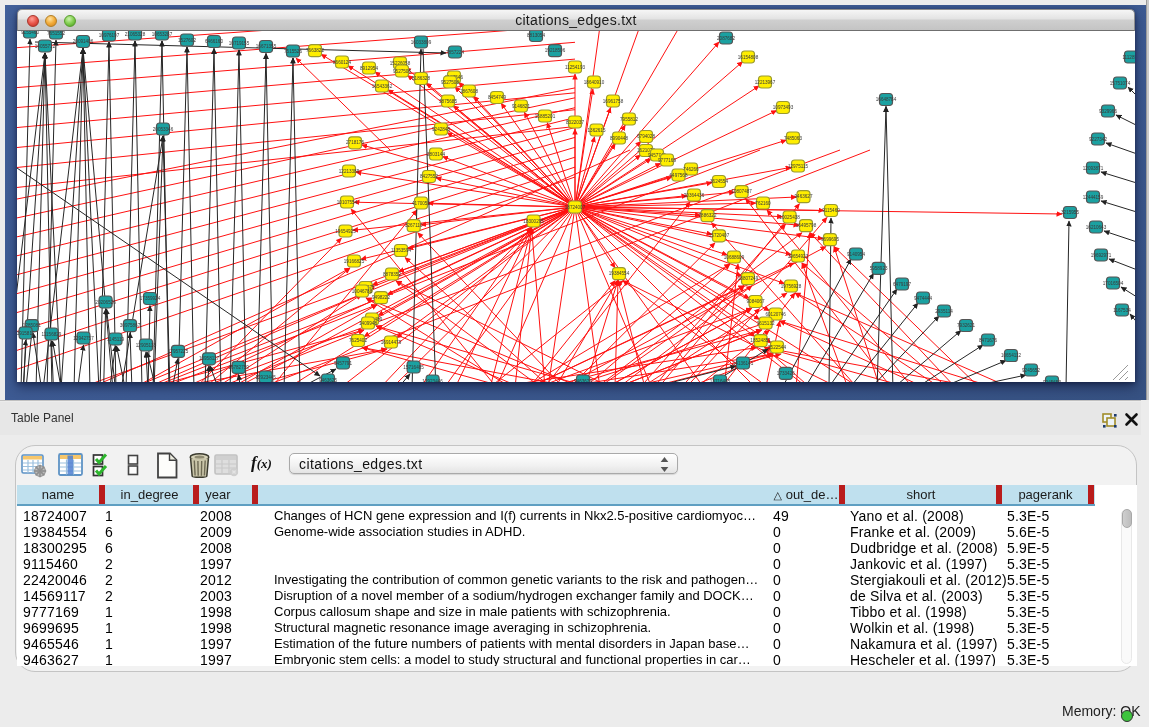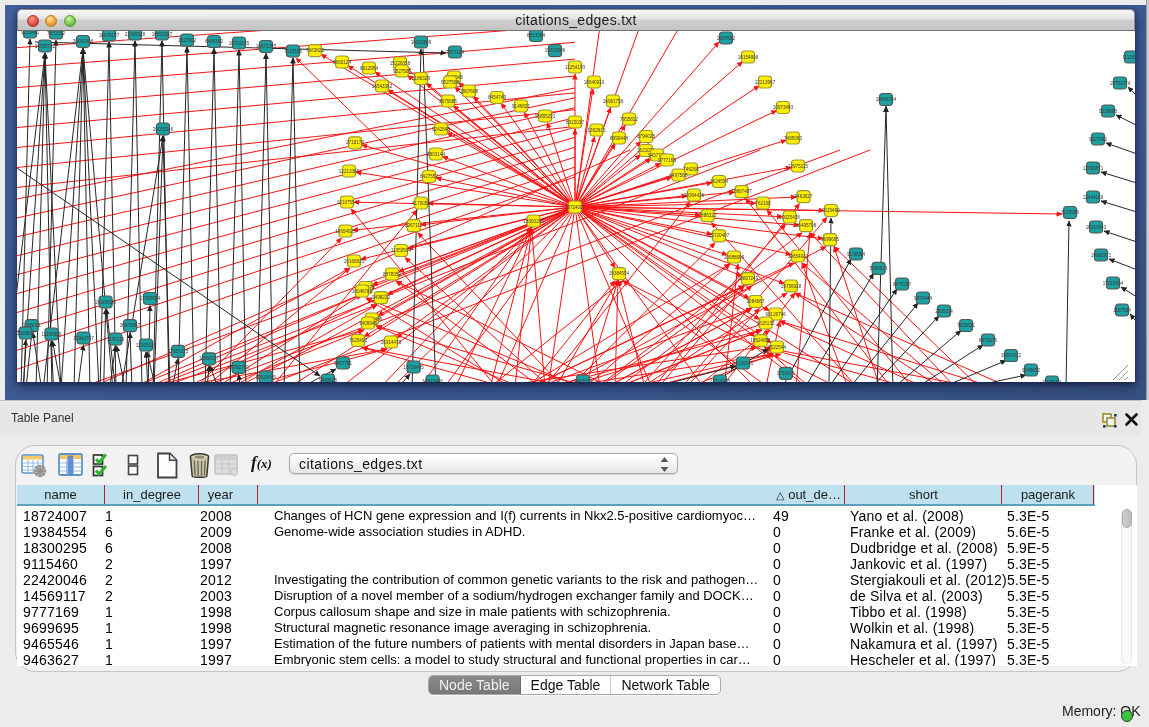--- a/index.html
+++ b/index.html
@@ -22,21 +22,21 @@
 #icoX{position:absolute;left:1124px;top:10px;width:15px;height:15px}
 #panel{position:absolute;left:15px;top:44px;width:1122px;height:227px;background:#f2f2f2;border:1px solid #c4c4c4;border-radius:20px}
 
 #tools{position:absolute;left:4px;top:6px;height:26px;width:100%}
 .ic{position:absolute;top:0}
 #combo{position:absolute;left:269px;top:1px;width:389px;height:21px;border:1px solid #a9a9a9;border-radius:5px;background:linear-gradient(#ffffff,#f1f1f1 60%,#e4e4e4);box-shadow:0 1px 1px rgba(0,0,0,.12)}
 #combo .t{position:absolute;left:9px;top:2px;font-size:14px;color:#111;letter-spacing:.4px}
 
 #tablewrap{position:absolute;left:1px;top:39px;width:1120px;height:181px;background:#fff;overflow:hidden}
 #thead{position:absolute;left:0;top:0;width:1078px;height:21px;background:#bfe0ee;border-bottom:2px solid #5f9fc2;font-size:13px;color:#1b1b1b}
-#thead .h{position:absolute;top:0;height:19px;line-height:20px;text-align:center;border-right:1px solid #b91c1c}
+#thead .h{position:absolute;top:0;height:19px;line-height:20px;text-align:center;border-right:6px solid #b91c1c}
 #trs{position:absolute;left:0;top:23px;width:1120px;font-size:14px;color:#000}
 .tr{position:relative;height:16px;line-height:16px;white-space:nowrap;letter-spacing:.2px}
 .tr div{position:absolute;top:0;height:16px;overflow:hidden}
 .c1{left:6px;width:84px}.c2{left:88px;width:80px}.c3{left:183px;width:70px}.c4{left:257px;width:496px;font-size:13px;letter-spacing:0}
 .c5{left:756px;width:70px}.c6{left:833px;width:160px}.c7{left:990px;width:90px}
 #vsb{position:absolute;left:1104px;top:24px;width:11px;height:155px;background:#fafafa;border:1px solid #e8e8e8;border-radius:6px}
 #vsbth{position:absolute;left:1105px;top:24px;width:10px;height:19px;background:linear-gradient(90deg,#cfcfcf,#bdbdbd);border:1px solid #a8a8a8;border-radius:5px}
 
 #tabs{position:absolute;left:428px;top:274px;height:20px;display:flex;border:1px solid #a8a8a8;border-radius:5px;overflow:hidden;background:#fff;box-shadow:0 1px 0 rgba(255,255,255,.7)}
 .tab{font-size:14px;line-height:19px;padding:0 10px;color:#111;border-right:1px solid #c9c9c9}
@@ -803,20 +803,15 @@
               <div class="c4">Embryonic stem cells: a model to study structural and functional properties in car…</div>
               <div class="c5">0</div>
               <div class="c6">Hescheler et al. (1997)</div>
               <div class="c7">5.3E-5</div>
             </div>
         </div>
         <div id="vsb"></div>
           <div id="vsbth"></div>
       </div>
     </div>
-    <div id="tabs">
-        <div class="tab sel">Node Table</div>
-        <div class="tab">Edge Table</div>
-        <div class="tab">Network Table</div>
-      </div>
     <div id="mem">Memory: OK</div>
       <div id="memdot"></div>
   </div>
 </div>
 </body></html>

